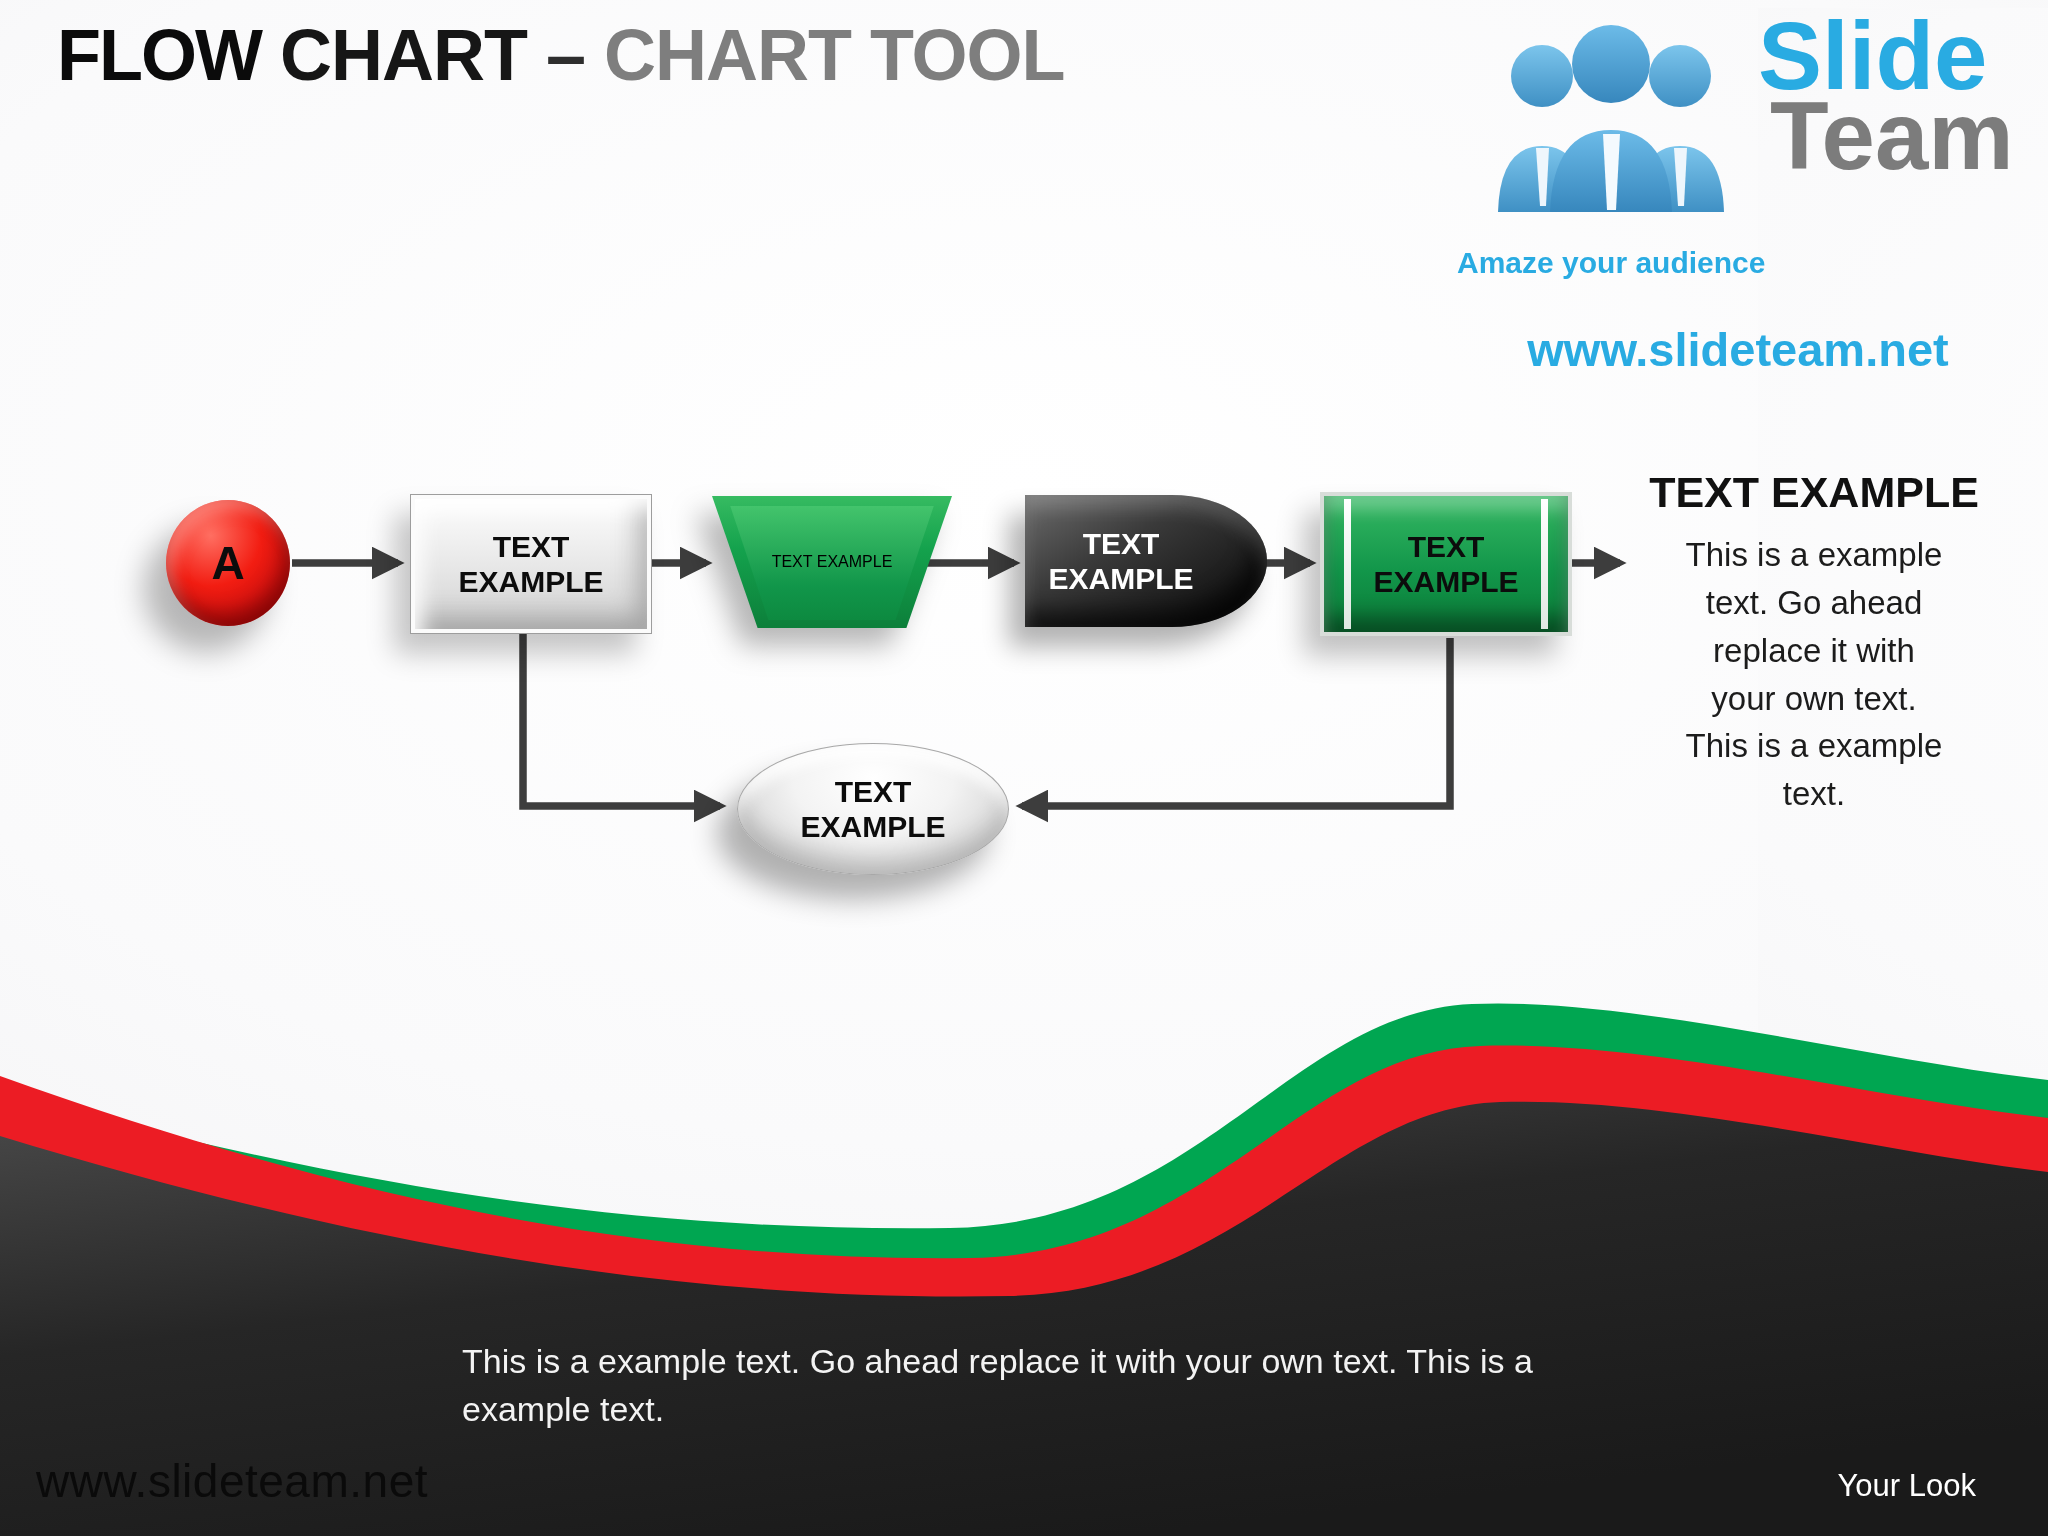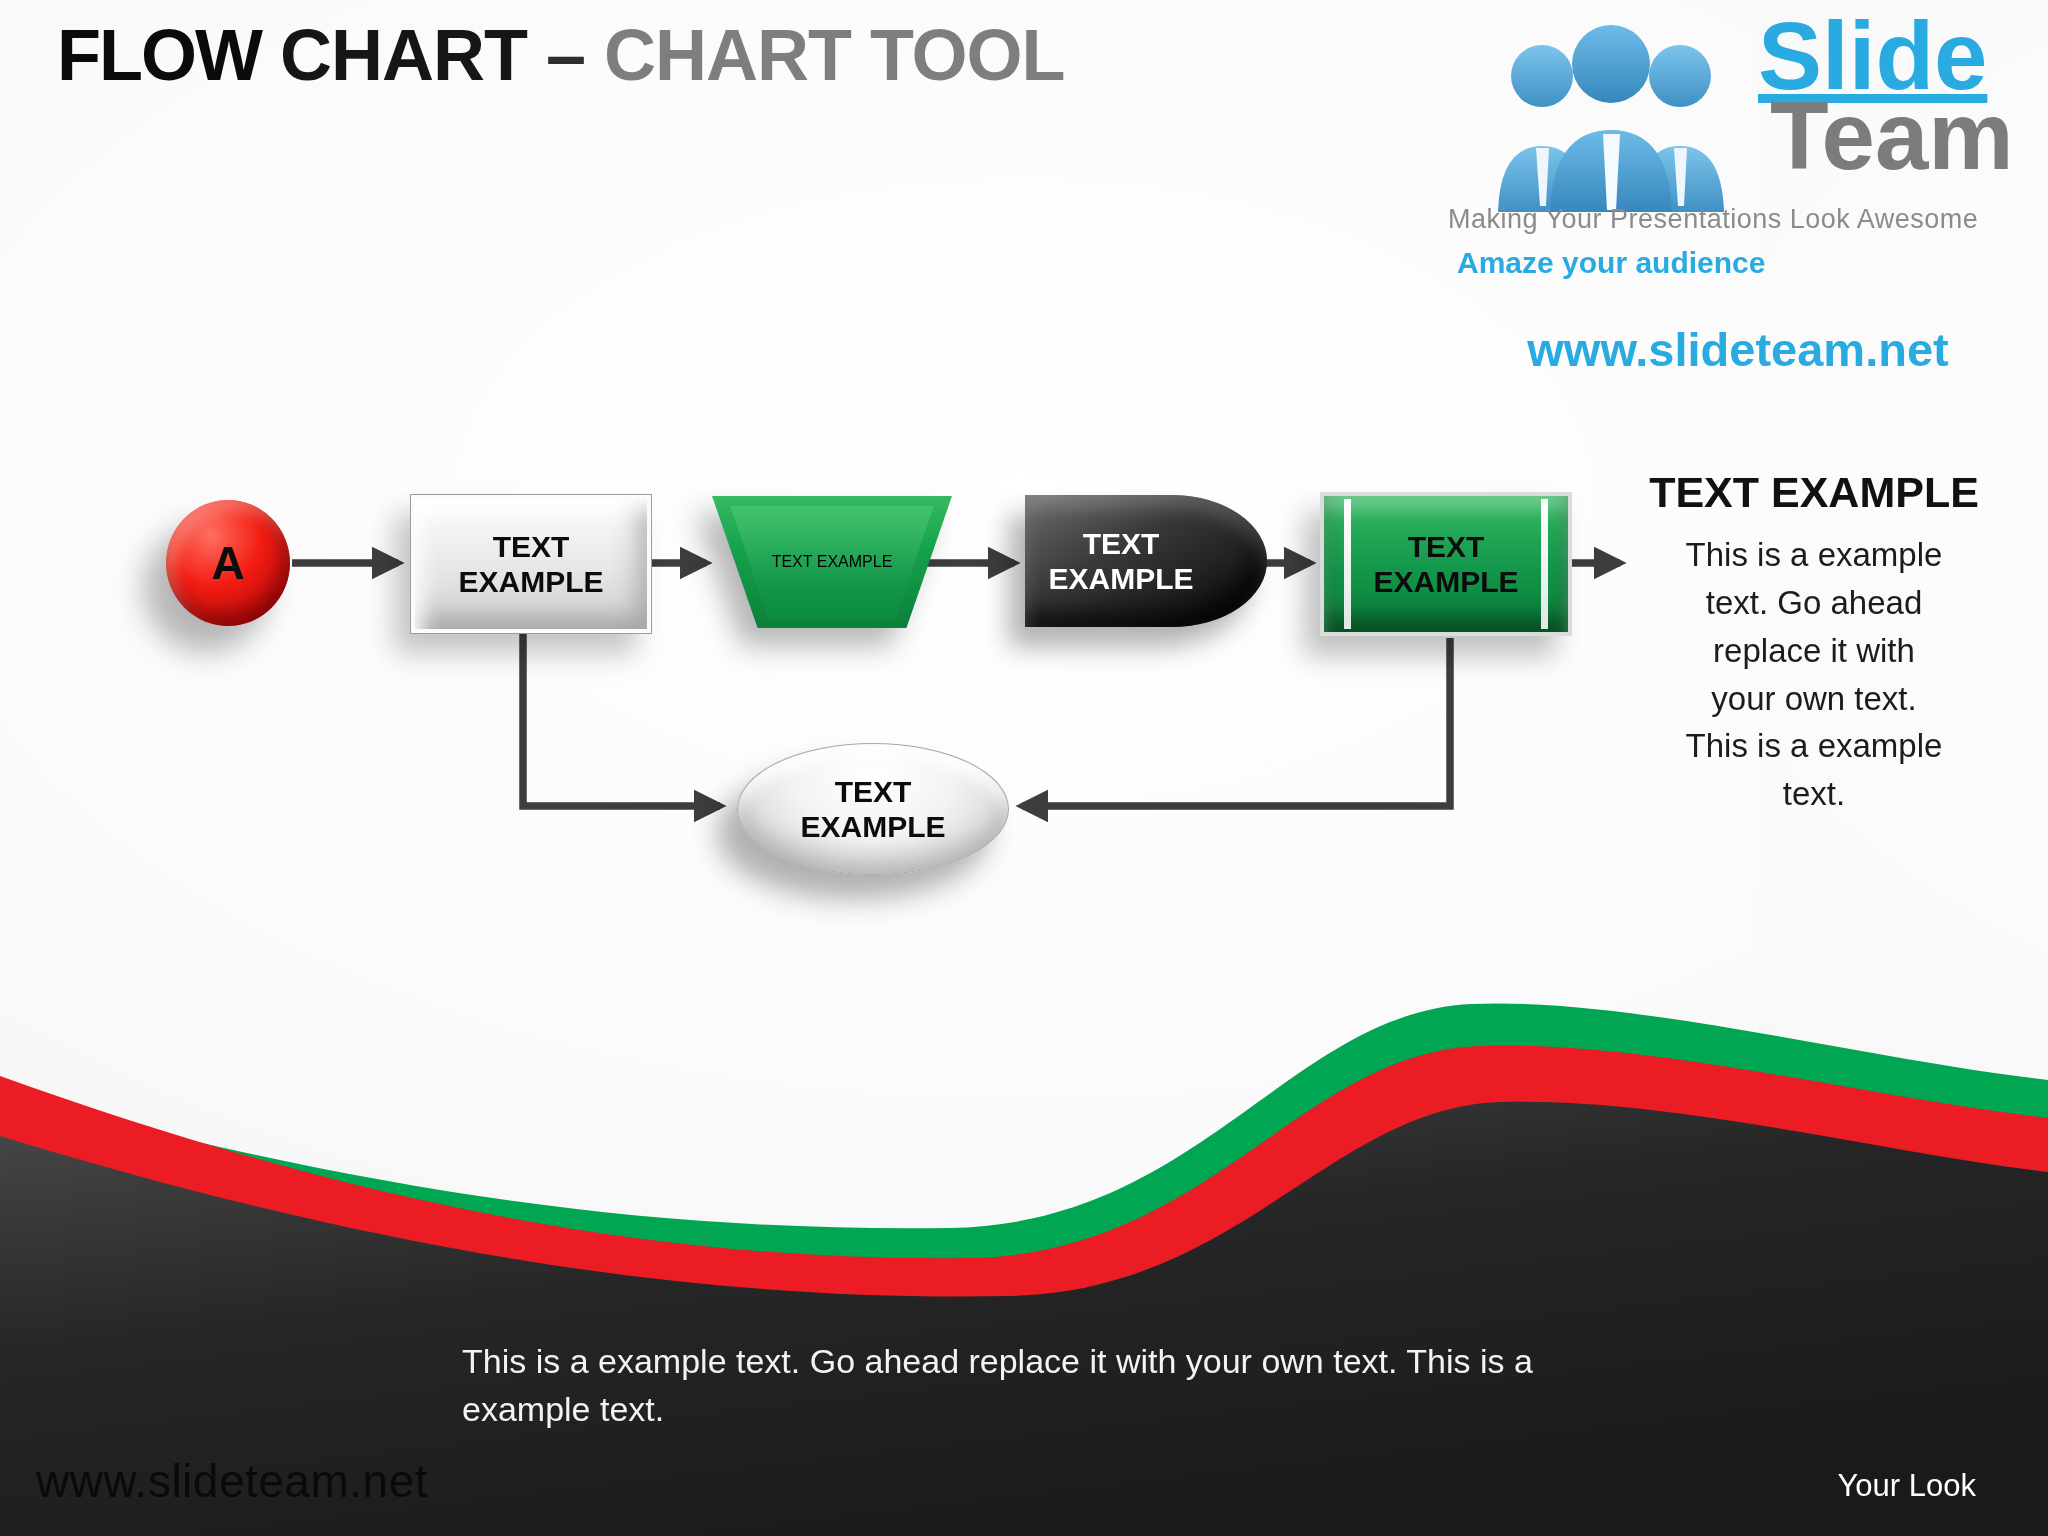--- a/index.html
+++ b/index.html
@@ -1,20 +1,19 @@
 <!DOCTYPE html>
 <html style="--accent-green: #00A651; --accent-red: #EC1C24; --brand-blue: #29ABE2; --dark-band: #1f1f1f;"><head>
 <meta charset="utf-8">
 <style>
   html,body{margin:0;padding:0;background:#d8d8d8;}
   .slide{
     position:relative;width:2048px;height:1536px;overflow:hidden;
     font-family:"Liberation Sans","DejaVu Sans",sans-serif;
     background:radial-gradient(130% 95% at 50% 32%, #ffffff 0%, #fafafb 45%, #ececee 100%);
-    text-decoration:underline;
   }
   
   .title{position:absolute;left:57px;top:16px;font-size:72px;line-height:1.1;letter-spacing:-1px;white-space:nowrap;}
   .title .t1{font-weight:800;color:#0b0b0b;letter-spacing:-2px;}
   .title .t2{font-weight:600;color:#161616;}
   .title .tdash{font-weight:700;color:#2e2e2e;}
   .title .t3{font-weight:600;color:#7e7e7e;}
   
   .vendor{position:absolute;left:1440px;top:12px;width:596px;height:380px;}
   .people{position:absolute;left:52px;top:4px;width:238px;height:196px;}
@@ -122,21 +121,20 @@
         <polygon points="182,132 195,132 192,190 186,190" fill="#eef6fc"></polygon>
       </g>
       <g>
         <circle cx="119" cy="48" r="39" fill="url(#pc)"></circle>
         <path d="M58,196 q3,-82 61,-82 q58,0 61,82 z" fill="url(#pc)"></path>
         <polygon points="111,118 128,118 124,194 115,194" fill="#f4fafe"></polygon>
       </g>
     </svg>
     <div class="brand slide">Slide</div>
     <div class="brand team">Team</div>
-    <div class="tagline">Making Your Presentations Look Awesome</div>
     <div class="promo p1">Amaze your audience</div>
     <div class="vendor-url">www.slideteam.net</div>
   </div>
 
   <svg class="wave" viewBox="0 0 2048 1536" preserveAspectRatio="none">
     <defs>
       <linearGradient id="gDark" x1="0" y1="0" x2="0.55" y2="1">
         <stop offset="0" stop-color="#4a4a4a"></stop>
         <stop offset="0.45" stop-color="#262626"></stop>
         <stop offset="1" stop-color="#1a1a1a"></stop>

